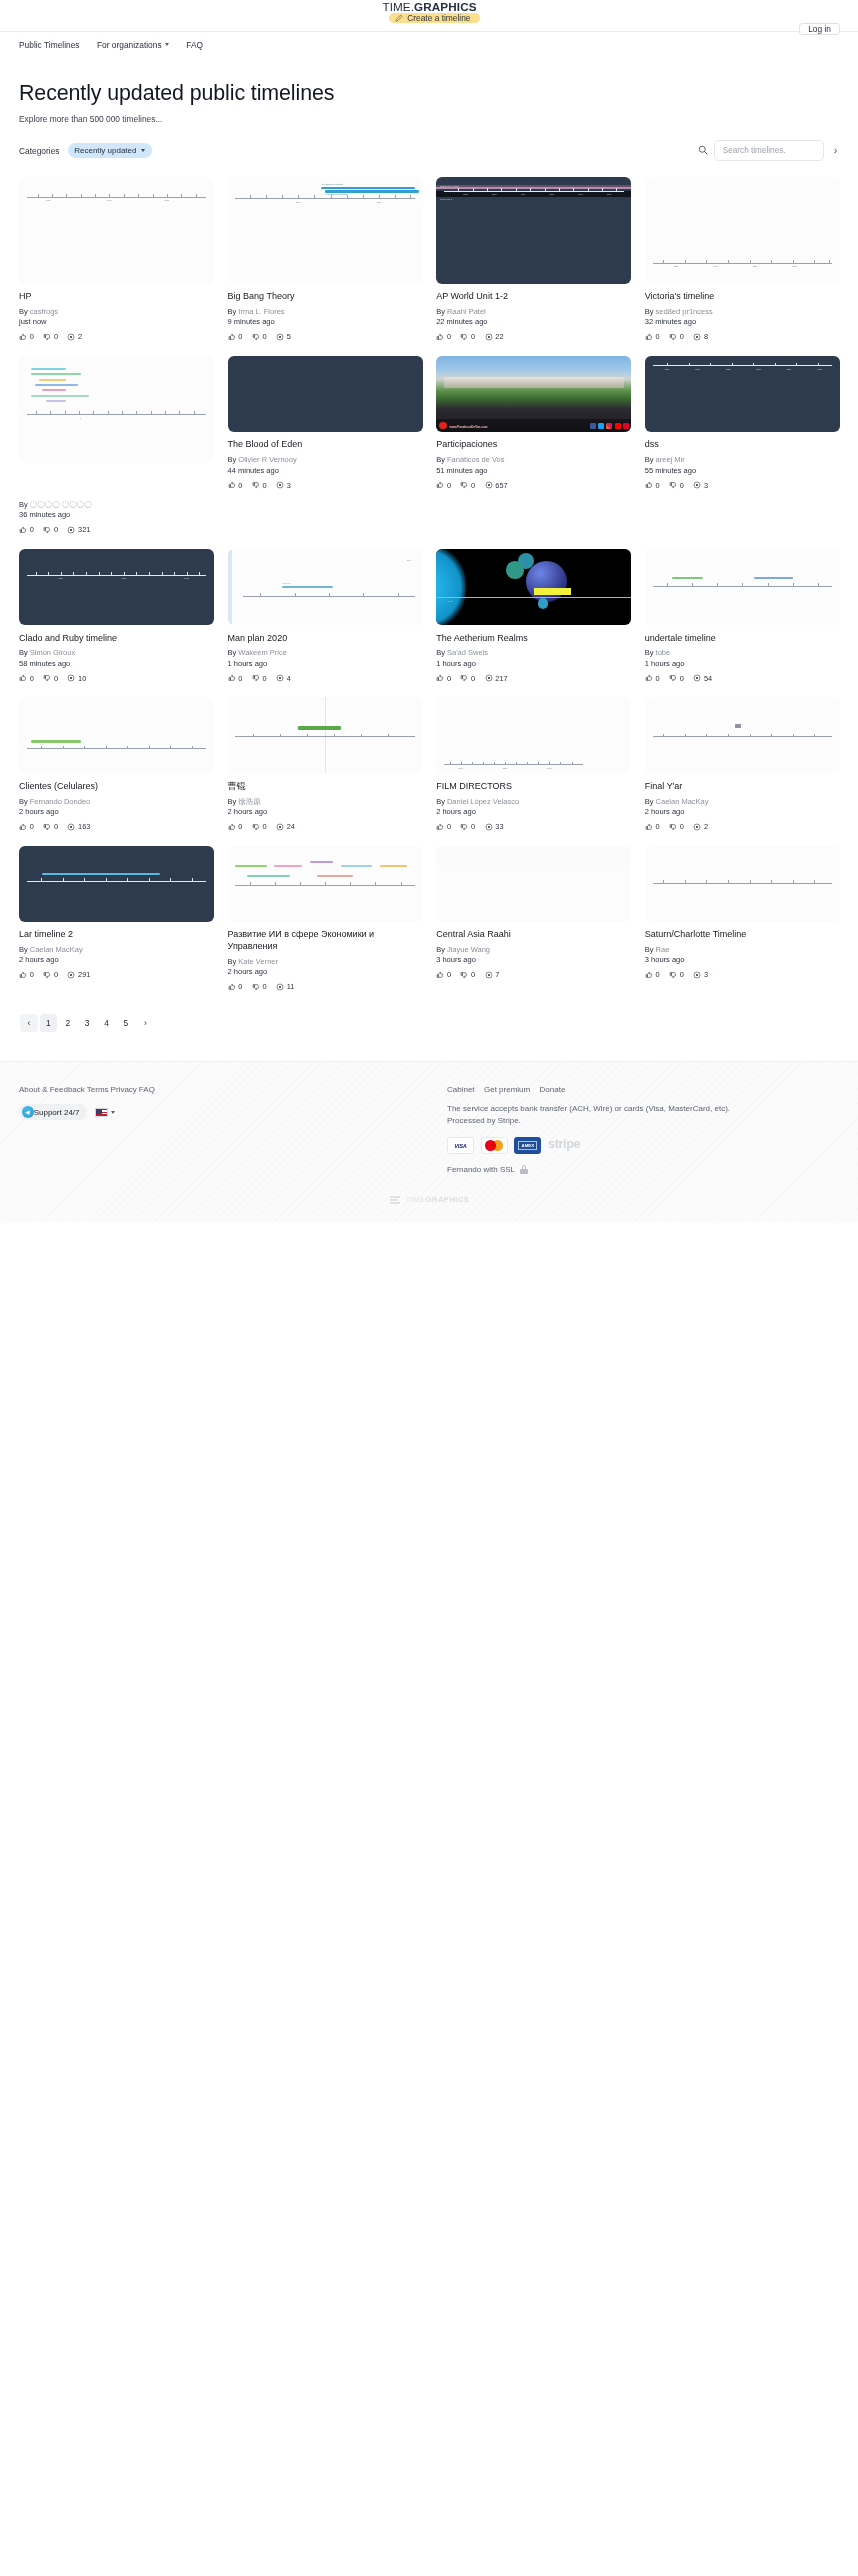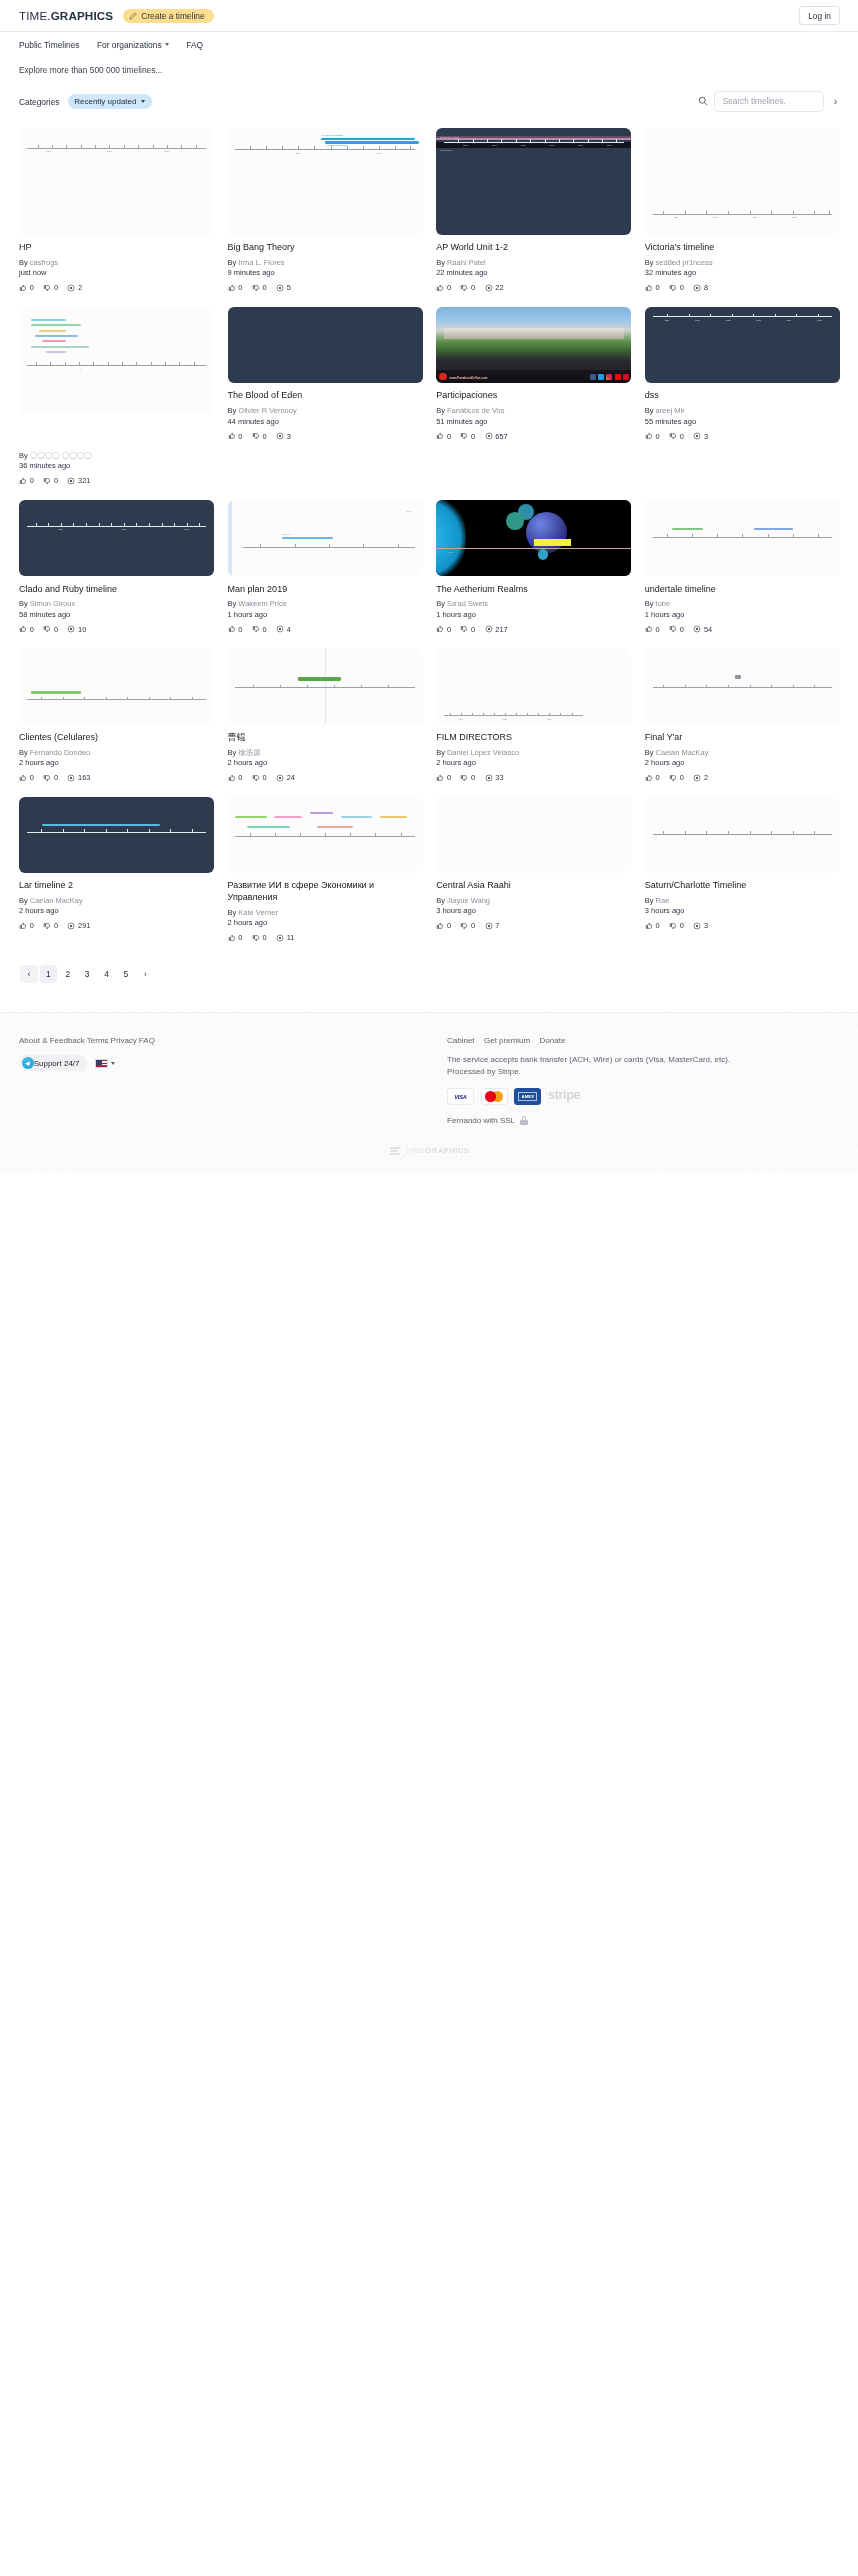--- a/index.html
+++ b/index.html
@@ -13,20 +13,21 @@
   body { width: 859px; min-height: 2576px; position: relative; }
 
   
   .topbar {
     height: 32px;
     display: flex;
     align-items: center;
     padding: 0 19px;
     border-bottom: 0.7px solid #e8eaee;
     background: #fff;
+    flex-direction: column;
   }
   .brand {
     font-size: 11.7px;
     letter-spacing: 0.1px;
     color: #263042;
     white-space: nowrap;
   }
   .brand .lite { font-weight: 400; }
   .brand .bold { font-weight: 700; }
   .create-btn {
@@ -428,20 +429,21 @@
       <span>For organizations</span>
       <i class="caret"></i>
     </a>
   <a>
       <span>FAQ</span>
     </a>
 </div>
 
 <div class="page">
 
+  <h1 class="page-title">Recently updated public timelines</h1>
   <div class="page-sub">Explore more than 500 000 timelines...</div>
 
   <div class="filterbar">
     <span class="filter-label">Categories</span>
     <button class="chip">
       <span>Recently updated</span>
       <i class="caret"></i>
     </button>
 
     <div class="searchwrap">
@@ -867,21 +869,21 @@
         <span class="mini-txt" style="left:28%;top:33px;">Man plan</span>
         <span class="mini-txt" style="right:6%;top:9.4px;">2027</span>
         <div class="tl-axis" style="top:47px;left:8%;">
           <i class="tick" style="left:10%"></i>
             <i class="tick" style="left:30%"></i>
             <i class="tick" style="left:50%"></i>
           <i class="tick" style="left:70%"></i>
             <i class="tick" style="left:90%"></i>
         </div>
       </div>
-      <div class="card-title">Man plan 2019</div>
+      <div class="card-title">Man plan 2020</div>
       <div class="card-by"><span>By</span><span class="author">Wakeem Price</span></div>
       <div class="card-time">1 hours ago</div>
       <div class="stats">
         <span class="stat">
             <svg width="8" height="8" viewBox="0 0 16 16">
               <path d="M5 7.2 8 2.2c.9 0 1.4.6 1.3 1.5l-.3 2h3.2c.8 0 1.3.7 1.1 1.4l-1.1 4.6c-.1.6-.6 1-1.2 1H5zM2 7.2h2.4v5.5H2z" fill="none" stroke="#23282f" stroke-width="1.1" stroke-linejoin="round"></path>
             </svg>
             <span>0</span>
           </span>
         <span class="stat">

